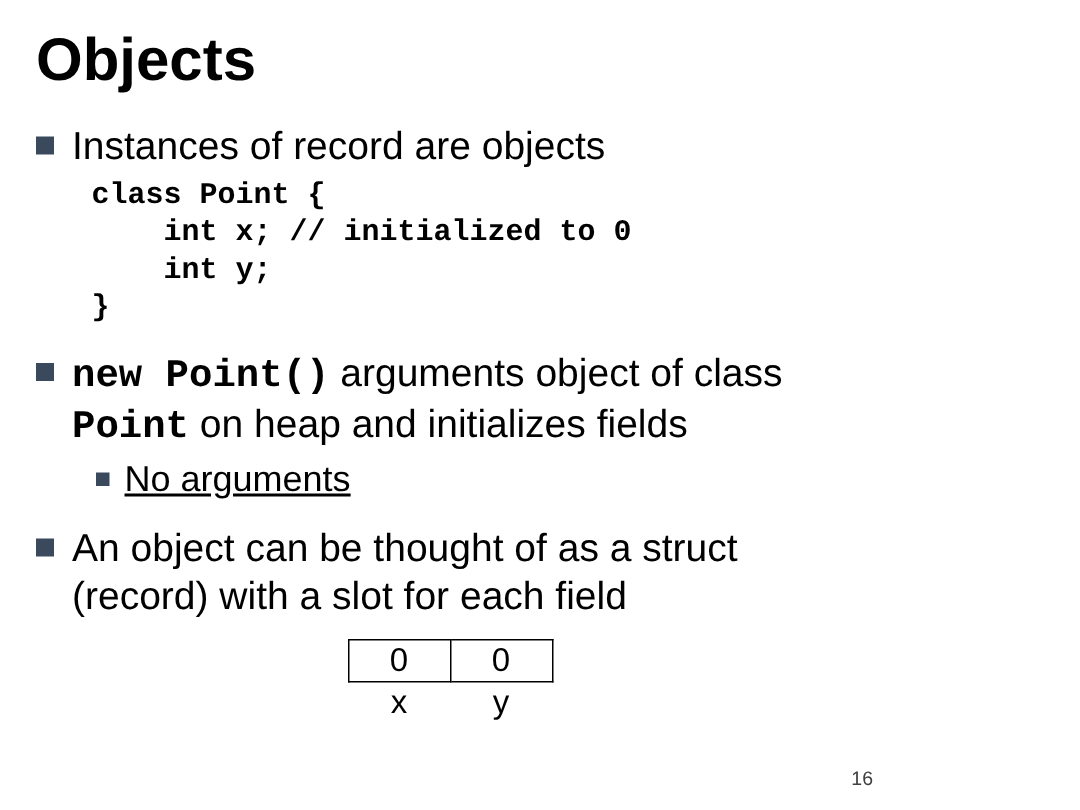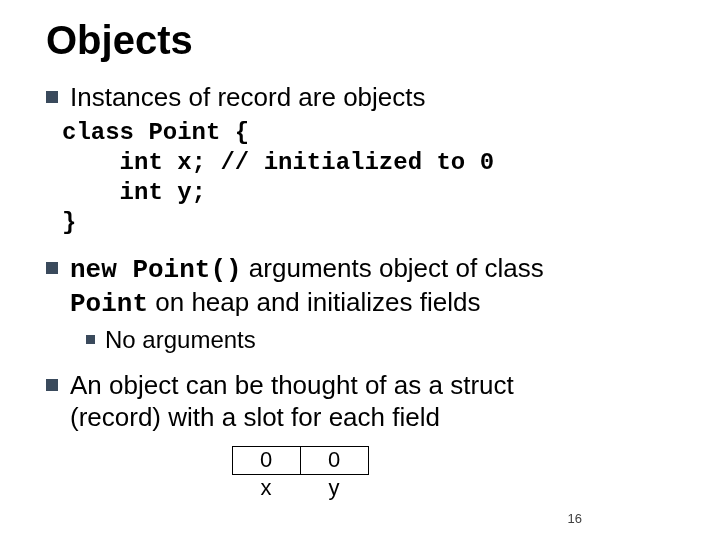--- a/index.html
+++ b/index.html
@@ -1,25 +1,25 @@
 <!DOCTYPE html>
 <html><head>
 <meta charset="utf-8">
 <style>
   * { margin: 0; padding: 0; box-sizing: border-box; }
   html, body { width: 720px; height: 540px; background: #fff; font-family: Verdana, Geneva, sans-serif; }
-  .slide { width: 600px; height: 540px; position: relative; padding: 18px 46px; }
+  .slide { width: 600px; height: 540px; position: relative; padding: 18px 24px; }
   .title { font-size: 40px; font-weight: 700; color: #000; margin-bottom: 18px; }
   .b1 { display: flex; align-items: flex-start; margin-bottom: 4px; }
-  .b2 { display: flex; align-items: flex-start; margin-left: 40px; margin-bottom: 4px; }
+  .b2 { display: flex; align-items: flex-start; margin-left: 40px; margin-bottom: 4px; text-decoration: underline; }
   .sq { width: 12px; height: 12px; background: #3a4a5c; flex: 0 0 auto; margin-top: 10px; margin-right: 12px; }
   .sq-sm { width: 9px; height: 9px; background: #3a4a5c; flex: 0 0 auto; margin-top: 10px; margin-right: 10px; }
   .t1 { font-size: 26px; color: #000; line-height: 1.25; }
   .t2 { font-size: 24px; color: #000; line-height: 1.25; }
-  .code-block { font-family: "Courier New", monospace; font-size: 24px; font-weight: bold; color: #000; margin-left: 16px; margin-bottom: 14px; line-height: 1.25; white-space: pre; }
+  .code-block { font-family: "Courier New", monospace; font-size: 20px; font-weight: bold; color: #000; margin-left: 37px; margin-bottom: 14px; line-height: 1.25; white-space: pre; }
   .mono { font-family: "Courier New", monospace; font-weight: bold; text-align: center; }
   .sec-spacer { height: 10px; }
   .table-wrap { display: flex; justify-content: center; margin-top: 12px; }
   .obj-table { border-collapse: collapse; }
   .obj-table td { border: 1px solid #000; width: 68px; height: 28px; text-align: center; font-size: 22px; font-family: Verdana, Geneva, sans-serif; }
   .obj-table .lbl td { border: none; font-size: 22px; height: 26px; }
   .page-num { position: absolute; right: 18px; bottom: 14px; font-size: 13px; color: #404040; }
 </style>
 </head>
 <body>

